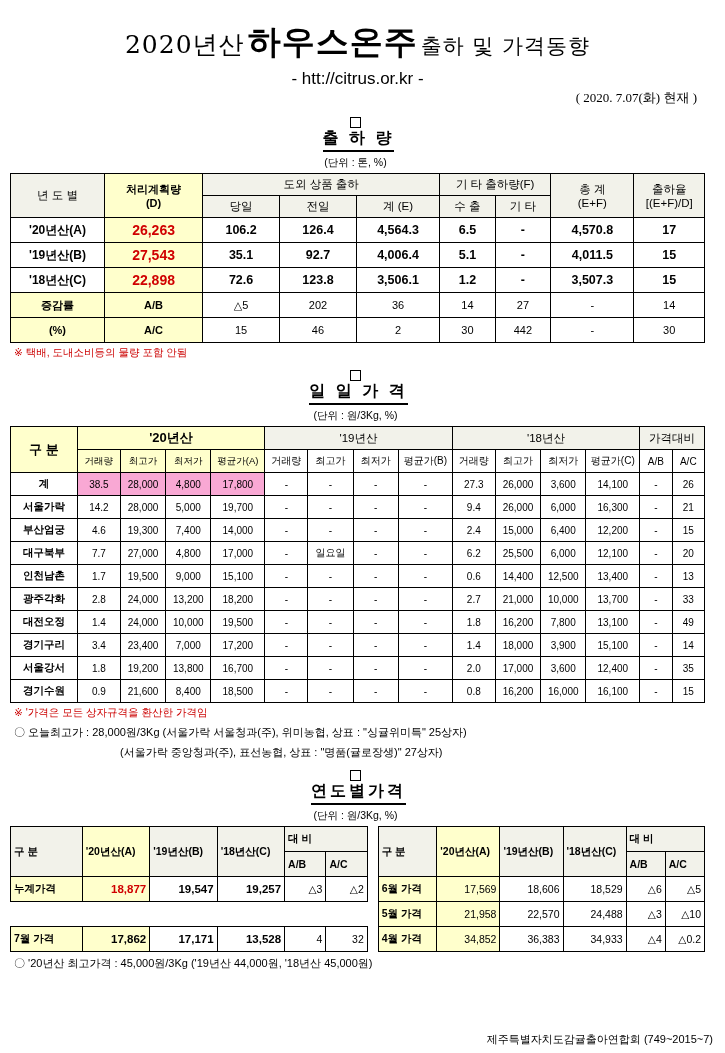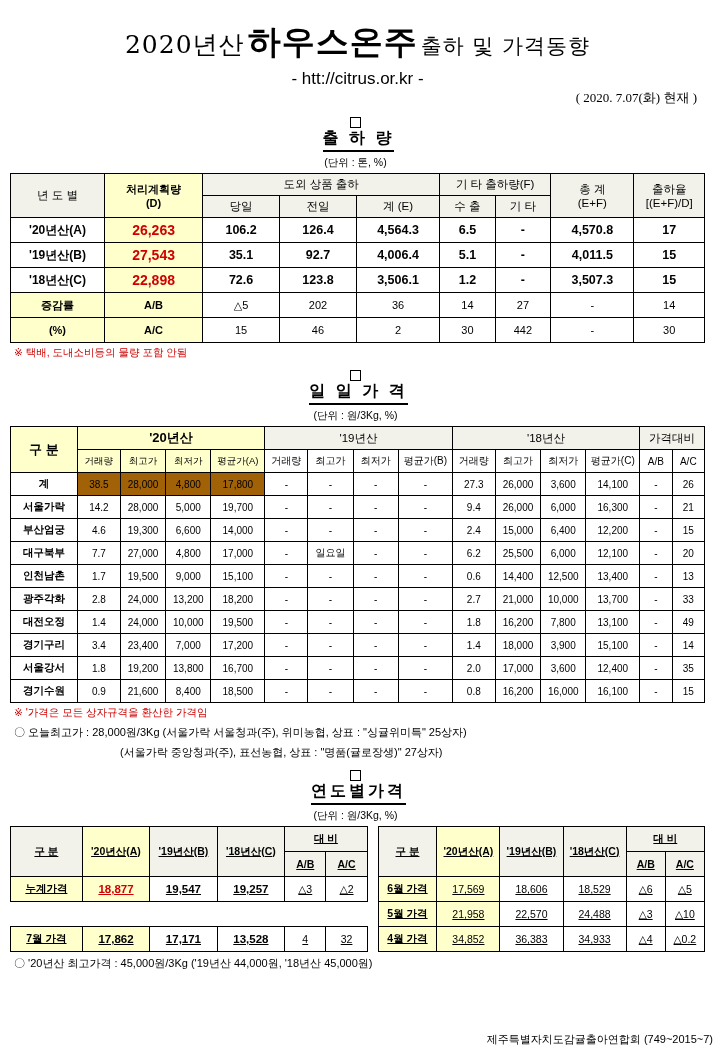--- a/index.html
+++ b/index.html
@@ -110,25 +110,25 @@
     margin: 5px 0 0 4px;
   }
   .note-red { color: #cc0000; font-size: 10.5px; margin: 3px 0 0 4px; }
 
   
   #t2 { font-size: 10px; }
   #t2 td, #t2 th { border: 1px solid #000; text-align: center; padding: 1px 2px; height: 23px; }
   #t2 .grp { background: #ffffcc; font-weight: bold; font-size: 13px; }
   #t2 .sub { background: #ffffcc; font-size: 9.5px; }
   #t2 .nm { font-weight: bold; font-size: 10.5px; }
-  #t2 .c1 { background: #a16207; }
+  #t2 .c1 { background: #f9a8d4; }
 
   
   #t3 { font-size: 10.5px; }
-  #t3 td, #t3 th { border: 1px solid #000; text-align: center; padding: 2px 3px; height: 25px; text-decoration: underline; }
+  #t3 td, #t3 th { border: 1px solid #000; padding: 2px 3px; height: 25px; }
   #t3 .hd { background: #f2f2ea; font-weight: bold; }
   #t3 .hdy { background: #ffffcc; font-weight: bold; }
   #t3 .lbl { background: #ffffcc; font-weight: bold; }
   #t3 .v { font-weight: bold; font-size: 11.5px; margin-left: 44px; }
 
   .footer-note { font-size: 11px; margin: 4px 0 0 4px; }
   .org {
     position: absolute;
     right: 12px;
     bottom: 6px;
@@ -309,21 +309,21 @@
       <td class="right">26,000</td>
       <td class="right">6,000</td>
       <td class="right">16,300</td>
       <td>-</td>
       <td class="right">21</td>
     </tr>
     <tr>
       <td class="nm">부산엄궁</td>
       <td class="right">4.6</td>
       <td class="right">19,300</td>
-      <td class="right">6,600</td>
+      <td class="right">7,400</td>
       <td class="right">14,000</td>
       <td>-</td>
       <td>-</td>
       <td>-</td>
       <td>-</td>
       <td class="right">2.4</td>
       <td class="right">15,000</td>
       <td class="right">6,400</td>
       <td class="right">12,200</td>
       <td>-</td>

